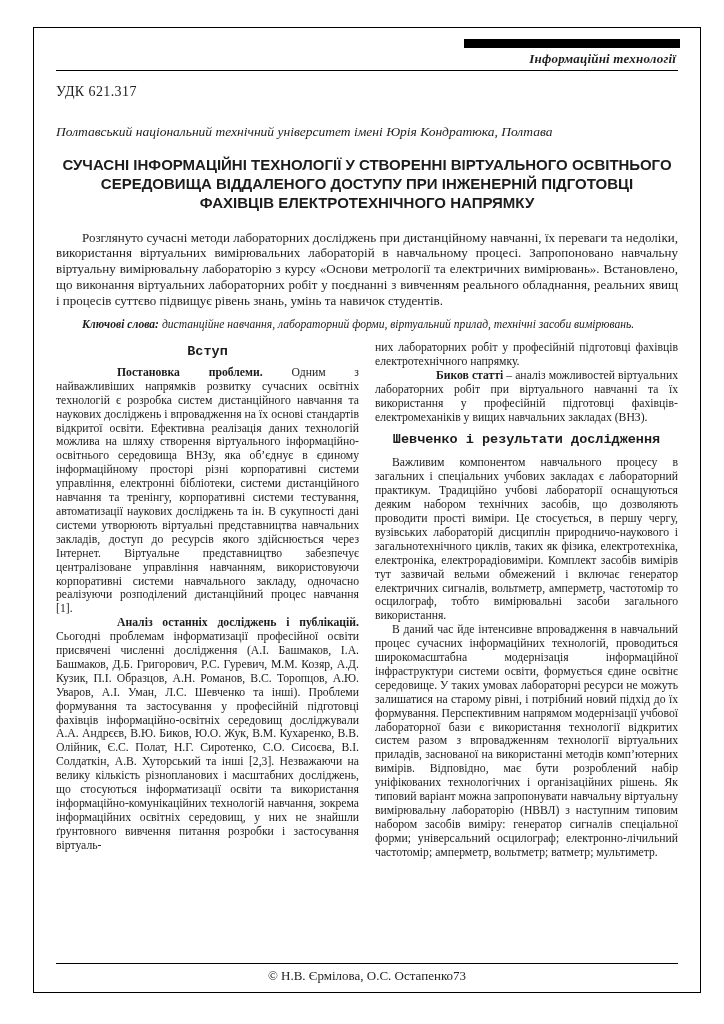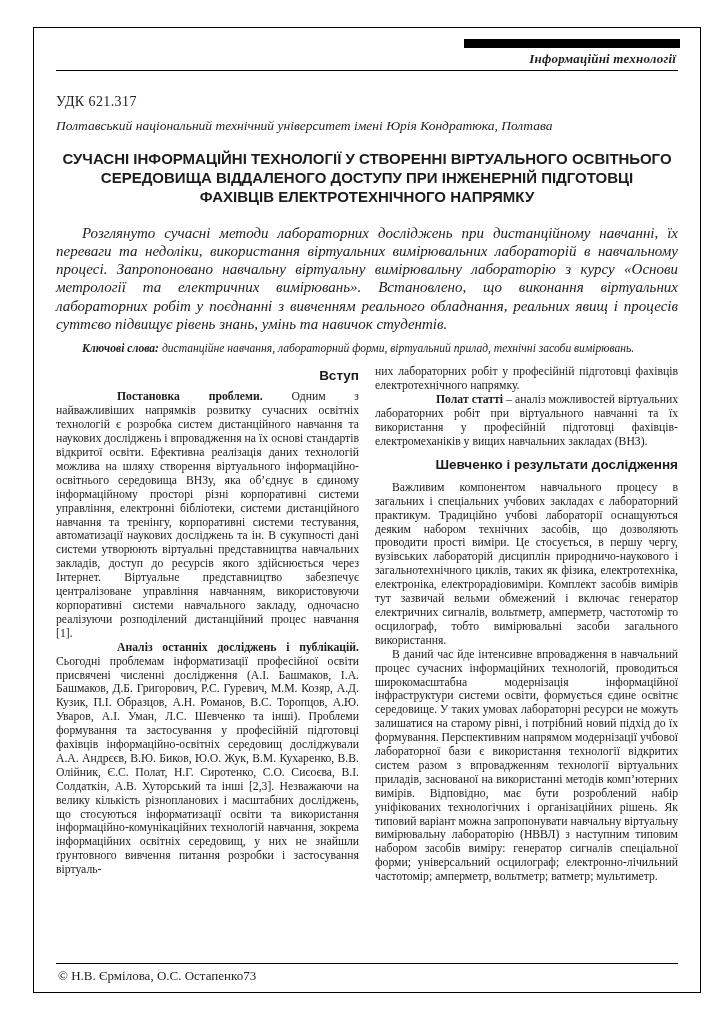--- a/index.html
+++ b/index.html
@@ -27,60 +27,60 @@
   
   .running-head { display: flex; flex-direction: column; align-items: flex-end; }
   .black-bar { width: 216px; height: 9px; background: #000; margin-right: -2px; }
   .journal-section {
     font-weight: bold; font-style: italic;
     font-size: 13px; letter-spacing: .2px;
     padding: 3px 2px 3px 0;
   }
   .head-rule { border: none; border-top: 1.6px solid #000; width: 100%; }
 
-  .udc { margin-top: 23px; font-size: 14px; letter-spacing: .4px; }
+  .udc { margin-top: 13px; font-size: 14px; letter-spacing: .4px; }
   .authors { margin-top: 15px; font-size: 14px; }
-  .affiliation { margin-top: 8px; font-size: 13.5px; font-style: italic; }
+  .affiliation { margin-top: 24px; font-size: 13.5px; font-style: italic; }
 
   .title {
     font-family: "Liberation Sans", sans-serif;
     font-weight: bold; font-size: 15px; line-height: 1.28;
     text-align: center;
     margin: 15px auto 17px auto;
     width: 98%;
   }
   .abstract {
-    font-style: italic; font-size: 15px; line-height: 1.22;
+    font-size: 13px; line-height: 1.22;
     text-align: justify; text-indent: 26px;
   }
   .keywords {
     font-style: italic; font-size: 11.6px; line-height: 1.22;
     text-align: justify; text-indent: 26px;
     margin-top: 9px;
   }
   .keywords .kw-label { font-weight: bold; }
 
   
   .columns { display: flex; gap: 16px; margin-top: 9px; flex: 1; overflow: hidden; }
   .col { flex: 1; font-size: 11.7px; line-height: 13.9px; text-align: justify; }
   .col h2 {
-    font-family: Liberation Sans, sans-serif;
+    font-family: Liberation Mono, monospace;
     font-weight: bold; font-size: 13.5px;
-    text-align: right;
+    text-align: center;
     margin: 4px 0 7px 0;
   }
   .col h2.mid { margin: 9px 0 9px 0; }
   .col p { text-indent: 17px; }
   .col p.no-indent { text-indent: 0; }
   .lead { font-weight: bold; margin-left: 44px; }
 
   
   .page-footer { margin-top: auto; padding-top: 4px; }
   .foot-rule { border: none; border-top: 1.6px solid #000; margin-bottom: 4px; }
-  .foot-line { display: flex; justify-content: flex-start; font-size: 13px; padding: 0 2px; }
+  .foot-line { display: flex; justify-content: center; font-size: 13px; padding: 0 2px; }
 </style>
 </head>
 <body>
 
 <div class="sheet">
   <div class="frame">
 
     <header>
       <div class="running-head">
         <div class="black-bar"></div>
@@ -104,21 +104,21 @@
         <h2>Вступ</h2>
 
         <p><span class="lead">Постановка проблеми.</span> <span>Одним з найважливіших напрямків розвитку сучасних освітніх технологій є розробка систем дистанційного навчання та наукових досліджень і впровадження на їх основі стандартів відкритої освіти. Ефективна реалізація даних технологій можлива на шляху створення віртуального інформаційно-освітнього середовища ВНЗу, яка об’єднує в єдиному інформаційному просторі різні корпоративні системи управління, електронні бібліотеки, системи дистанційного навчання та тренінгу, корпоративні системи тестування, автоматизації наукових досліджень та ін. В сукупності дані системи утворюють віртуальні представництва навчальних закладів, доступ до ресурсів якого здійснюється через Інтернет. Віртуальне представництво забезпечує централізоване управління навчанням, використовуючи корпоративні системи навчального закладу, одночасно реалізуючи розподілений дистанційний процес навчання [1].</span></p>
 
         <p><span class="lead">Аналіз останніх досліджень і публікацій.</span> <span>Сьогодні проблемам інформатизації професійної освіти присвячені численні дослідження (А.І. Башмаков, І.А. Башмаков, Д.Б. Григорович, Р.С. Гуревич, М.М. Козяр, А.Д. Кузик, П.І. Образцов, А.Н. Романов, В.С. Торопцов, А.Ю. Уваров, А.І. Уман, Л.С. Шевченко та інші). Проблеми формування та застосування у професійній підготовці фахівців інформаційно-освітніх середовищ досліджували А.А. Андрєєв, В.Ю. Биков, Ю.О. Жук, В.М. Кухаренко, В.В. Олійник, Є.С. Полат, Н.Г. Сиротенко, С.О. Сисоєва, В.І. Солдаткін, А.В. Хуторський та інші [2,3]. Незважаючи на велику кількість різнопланових і масштабних досліджень, що стосуються інформатизації освіти та використання інформаційно-комунікаційних технологій навчання, зокрема інформаційних освітніх середовищ, у них не знайшли ґрунтовного вивчення питання розробки і застосування віртуаль-</span></p>
       </div>
 
       <div class="col">
         <p class="no-indent">них лабораторних робіт у професійній підготовці фахівців електротехнічного напрямку.</p>
 
-        <p><span class="lead">Полат статті</span> <span>– аналіз можливостей віртуальних лабораторних робіт при віртуального навчанні та їх використання у професійній підготовці фахівців-електромеханіків у вищих навчальних закладах (ВНЗ).</span></p>
+        <p><span class="lead">Биков статті</span> <span>– аналіз можливостей віртуальних лабораторних робіт при віртуального навчанні та їх використання у професійній підготовці фахівців-електромеханіків у вищих навчальних закладах (ВНЗ).</span></p>
 
         <h2 class="mid">Шевченко і результати дослідження</h2>
 
         <p>Важливим компонентом навчального процесу в загальних і спеціальних учбових закладах є лабораторний практикум. Традиційно учбові лабораторії оснащуються деяким набором технічних засобів, що дозволяють проводити прості виміри. Це стосується, в першу чергу, вузівських лабораторій дисциплін природничо-наукового і загальнотехнічного циклів, таких як фізика, електротехніка, електроніка, електрорадіовиміри. Комплект засобів вимірів тут зазвичай вельми обмежений і включає генератор електричних сигналів, вольтметр, амперметр, частотомір то осцилограф, тобто вимірювальні засоби загального використання.</p>
 
         <p>В даний час йде інтенсивне впровадження в навчальний процес сучасних інформаційних технологій, проводиться широкомасштабна модернізація інформаційної інфраструктури системи освіти, формується єдине освітнє середовище. У таких умовах лабораторні ресурси не можуть залишатися на старому рівні, і потрібний новий підхід до їх формування. Перспективним напрямом модернізації учбової лабораторної бази є використання технології відкритих систем разом з впровадженням технології віртуальних приладів, заснованої на використанні методів комп’ютерних вимірів. Відповідно, має бути розроблений набір уніфікованих технологічних і організаційних рішень. Як типовий варіант можна запропонувати навчальну віртуальну вимірювальну лабораторію (НВВЛ) з наступним типовим набором засобів виміру: генератор сигналів спеціальної форми; універсальний осцилограф; електронно-лічильний частотомір; амперметр, вольтметр; ватметр; мультиметр.</p>
       </div>
 
     </main>
 

